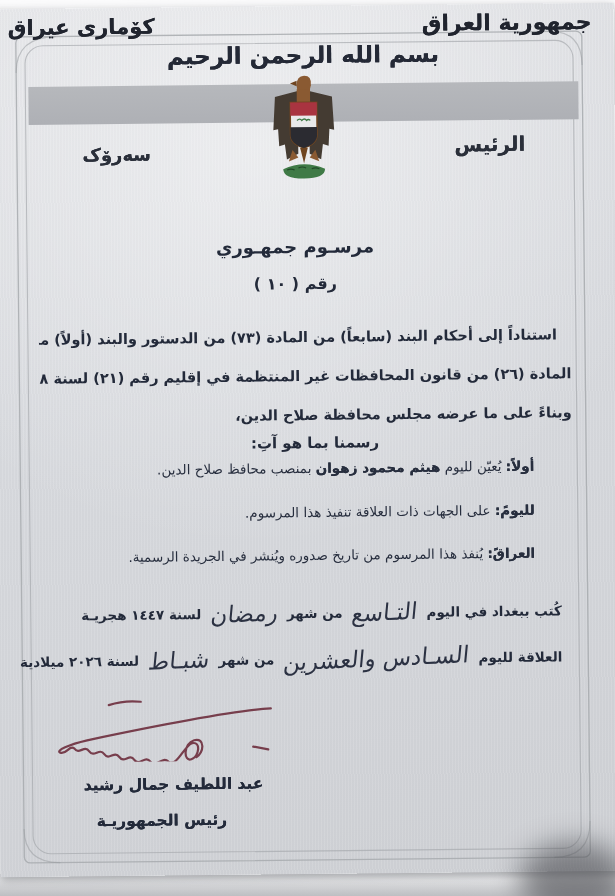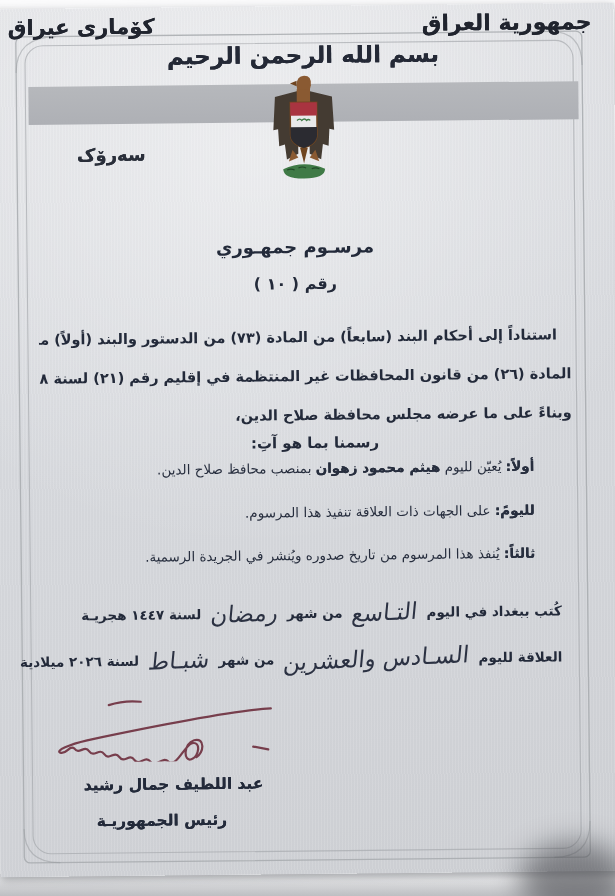--- a/index.html
+++ b/index.html
@@ -42,21 +42,21 @@
     font-weight:bold;color:#20242e;white-space:nowrap;
     text-shadow:0 0 .5px #20242e;
   }
   .band-arabic{right:22px;font-size:22px;}
   .band-kurdish{left:16px;font-size:21px;}
   .office{
     position:absolute;font-weight:bold;color:#2a2f3a;white-space:nowrap;
     text-shadow:0 0 .5px #2a2f3a;
   }
   .office-arabic{top:128px;right:80px;width:90px;text-align:center;font-size:20px;}
-  .office-kurdish{top:136px;left:84px;width:90px;text-align:left;font-size:18px;}
+  .office-kurdish{top:136px;left:68px;width:90px;text-align:right;font-size:18px;}
   .emblem{
     position:absolute;top:64px;left:50%;transform:translateX(-50%);
     width:76px;height:118px;z-index:3;
   }
   
   .title{
     position:absolute;top:230px;left:0;right:20px;text-align:center;
     font-size:18px;font-weight:bold;letter-spacing:0;
   }
   .number{
@@ -124,20 +124,21 @@
       <rect x="24" y="28" width="566" height="826" rx="6" ry="6" fill="none" stroke="#a7aaae" stroke-width="1.3" opacity="0.85"></rect>
       <rect x="33" y="37" width="548" height="808" rx="18" ry="18" fill="none" stroke="#a7aaae" stroke-width="1.1" opacity="0.7"></rect>
       <path d="M24,64 Q24,28 64,28 M558,28 Q590,28 590,62 M24,820 Q24,854 60,854 M554,854 Q590,854 590,818" fill="none" stroke="#9b9ea3" stroke-width="1.2" opacity="0.55"></path>
     </svg>
 
     <div class="bismillah">بسم الله الرحمن الرحيم</div>
 
     <div class="band"></div>
     <div class="band-text band-arabic">جمهورية العراق</div>
     <div class="band-text band-kurdish">كۆماری عیراق</div>
+    <div class="office office-arabic">الرئيس</div>
     <div class="office office-kurdish">سەرۆک</div>
 
     <svg class="emblem" viewBox="0 0 80 120">
 
       <path d="M10,26 L34,20 L34,86 L22,92 L20,76 L14,78 L13,60 L8,61 Z" fill="#443b32"></path>
       <path d="M70,26 L46,20 L46,86 L58,92 L60,76 L66,78 L67,60 L72,61 Z" fill="#443b32"></path>
 
       <path d="M33,14 Q33,4 41,4 Q49,4 48,14 L46,22 L34,22 Z" fill="#8a5a32"></path>
       <path d="M33,9 L26,12 L33,15 Z" fill="#6e441f"></path>
       <rect x="33" y="18" width="14" height="14" fill="#8a5a32"></rect>
@@ -170,21 +171,21 @@
       <span class="b">أولاً:</span>
       <span>يُعيّن لليوم</span>
       <span class="b">هيثم محمود زهوان</span>
       <span>بمنصب محافظ صلاح الدين.</span>
     </div>
     <div class="clause c2">
       <span class="b">لليومً:</span>
       <span>على الجهات ذات العلاقة تنفيذ هذا المرسوم.</span>
     </div>
     <div class="clause c3">
-      <span class="b">ثالثاً:</span>
+      <span class="b">العراقً:</span>
       <span>يُنفذ هذا المرسوم من تاريخ صدوره ويُنشر في الجريدة الرسمية.</span>
     </div>
 
     <div class="dateline d1">
       <span class="typed">كُتب ببغداد في اليوم</span>
       <span class="hw">التـاسع</span>
       <span class="typed">من شهر</span>
       <span class="hw">رمضان</span>
       <span class="typed">لسنة ١٤٤٧ هجريـة</span>
     </div>

